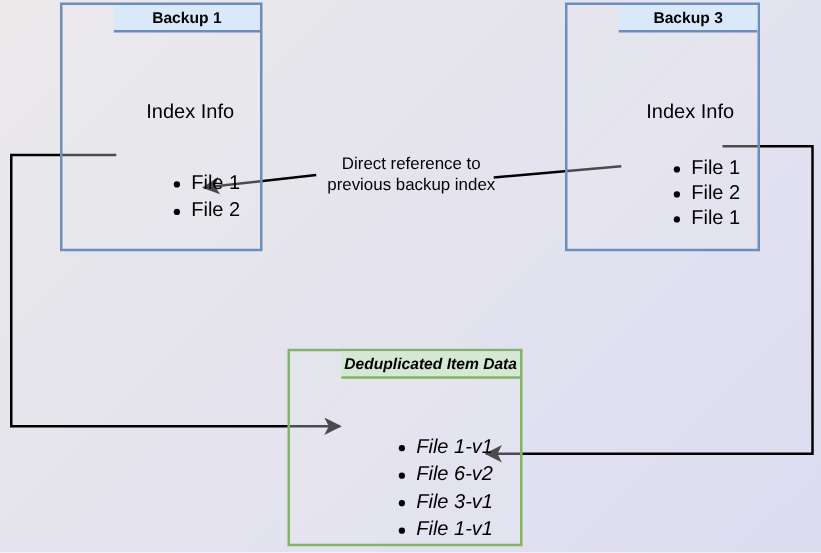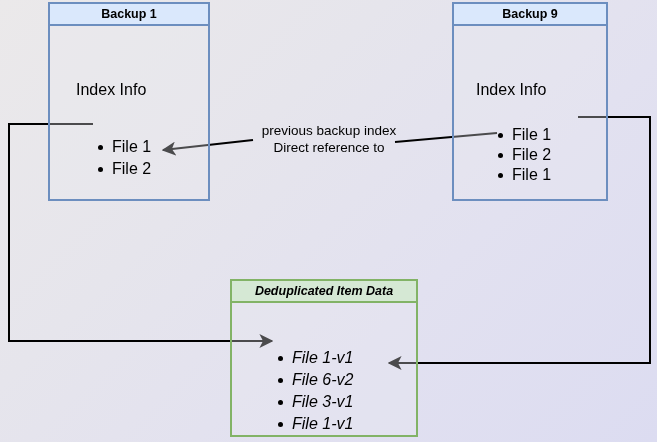--- a/index.html
+++ b/index.html
@@ -26,20 +26,21 @@
     width: 657px;
     height: 442px;
     pointer-events: none;
   }
   .node {
     position: absolute;
     box-sizing: border-box;
     border-width: 2px;
     border-style: solid;
     background: rgba(232,232,240,0.32);
+    padding-left: 41px;
   }
   .node .node-header {
     box-sizing: border-box;
     height: 22px;
     line-height: 20px;
     text-align: center;
     font-size: 12.5px;
     font-weight: bold;
     color: #000000;
     border-bottom-width: 2px;
@@ -128,21 +129,21 @@
     <div class="node-body">
       <div class="index-title" style="left:26px; top:37px;">Index Info</div>
       <ul class="file-list" style="left:46px; top:94px;">
         <li>File 1</li>
         <li style="margin-top:4px;">File 2</li>
       </ul>
     </div>
   </div>
 
   <div class="node node-blue" style="left:452px; top:2px; width:156px; height:199px;">
-    <div class="node-header">Backup 9</div>
+    <div class="node-header">Backup 3</div>
     <div class="node-body">
       <div class="index-title" style="left:22px; top:37px;">Index Info</div>
       <ul class="file-list" style="left:42px; top:82px;">
         <li>File 1</li>
         <li style="margin-top:2px;">File 2</li>
         <li style="margin-top:2px;">File 1</li>
       </ul>
     </div>
   </div>
 
@@ -152,17 +153,17 @@
       <ul class="file-list" style="left:44px; top:28px;">
         <li>File 1-v1</li>
         <li style="margin-top:4px;">File 6-v2</li>
         <li style="margin-top:4px;">File 3-v1</li>
         <li style="margin-top:4px;">File 1-v1</li>
       </ul>
     </div>
   </div>
 
   <div class="edge-label" style="left:248px; top:122px; width:162px;">
+    <div>Direct reference to</div>
     <div>previous backup index</div>
-    <div>Direct reference to</div>
   </div>
 
 </div>
 
 </body></html>

